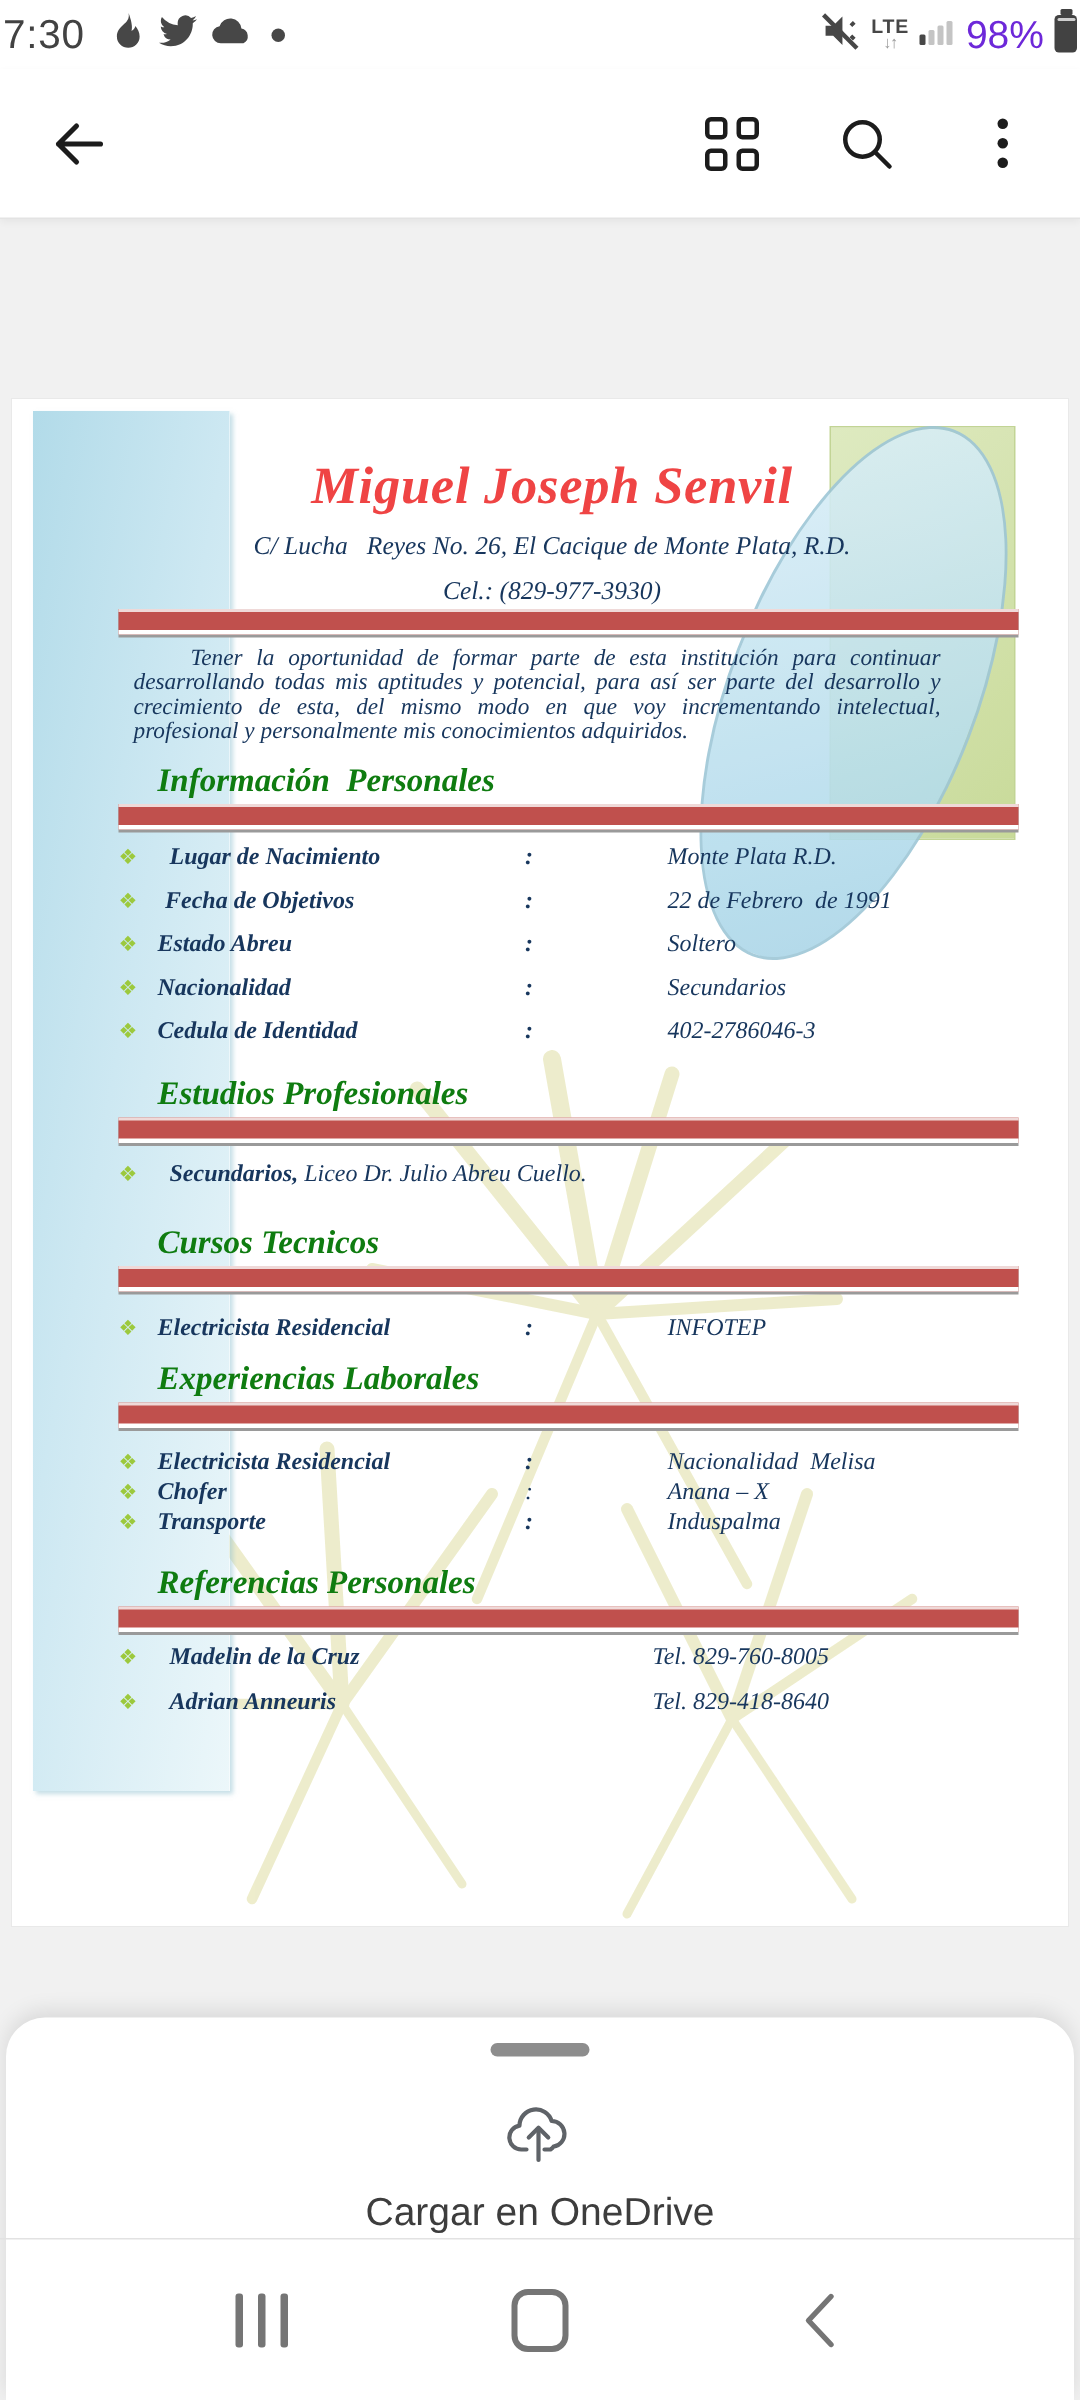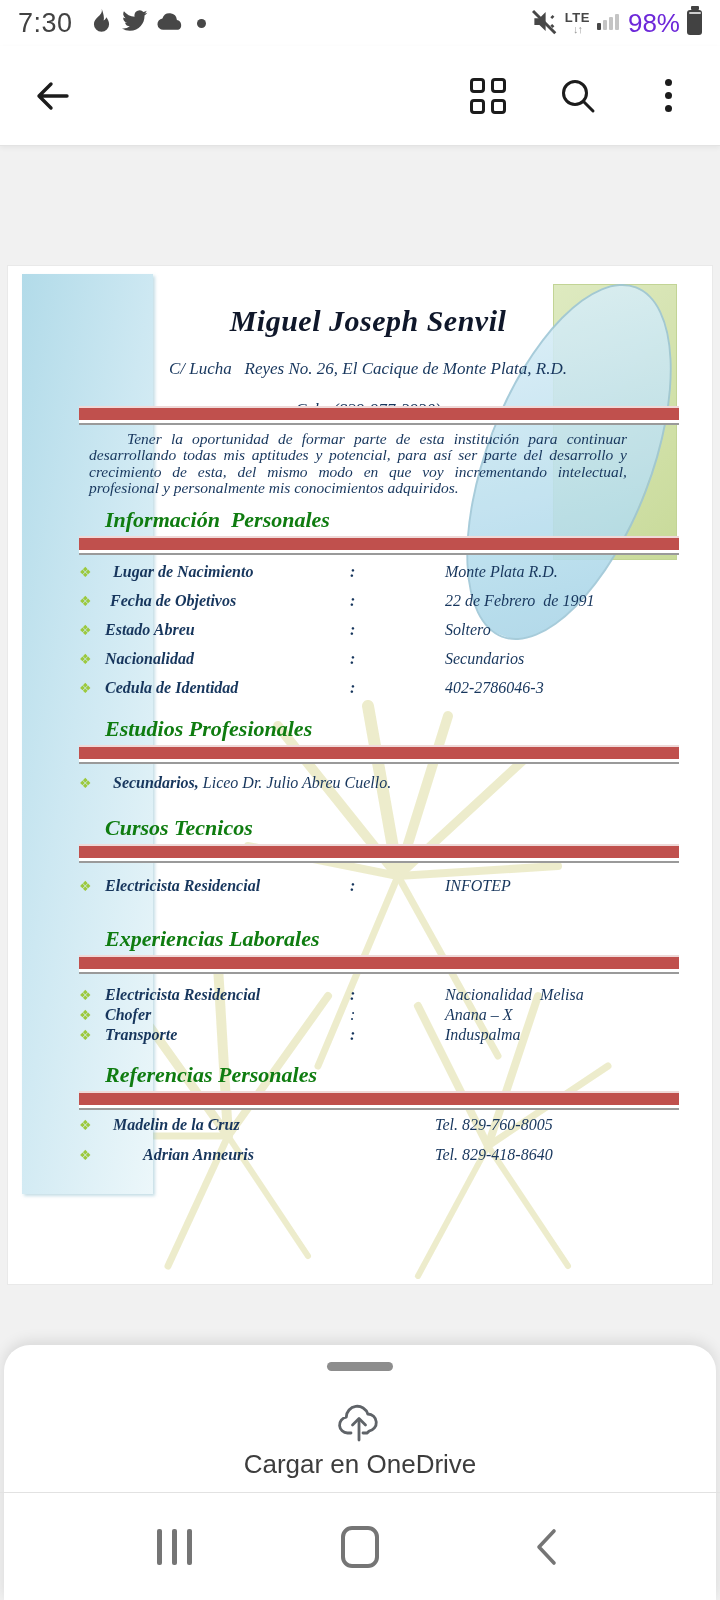--- a/index.html
+++ b/index.html
@@ -2,21 +2,21 @@
 <html><head>
 <meta charset="utf-8">
 <style>
   html,body{margin:0;padding:0;}
   body{width:720px;height:1600px;overflow:hidden;background:#f1f1f1;
        font-family:"Liberation Sans",sans-serif;}
   .screen{position:relative;width:720px;height:1600px;}
 
   
   .statusbar{position:absolute;top:0;left:0;right:0;height:46px;background:#fff;
-    display:flex;align-items:center;justify-content:space-between;padding:0 18px;box-sizing:border-box;}
+    display:flex;align-items:center;justify-content:space-between;padding:0 2px;box-sizing:border-box;}
   .sb-left{display:flex;align-items:center;gap:9px;color:#474747;}
   .sb-time{font-size:27px;color:#424242;letter-spacing:.5px;margin-right:8px;}
   .sb-right{display:flex;align-items:center;gap:7px;color:#474747;}
   .sb-pct{font-size:26px;color:#6d28d9;line-height:1;margin-left:2px;}
   .lte{display:flex;flex-direction:column;align-items:center;line-height:1;margin-bottom:1px;}
   .lte b{font-size:13px;color:#474747;letter-spacing:.5px;}
   .lte span{font-size:11px;color:#9a9a9a;letter-spacing:-1px;}
   .bars{display:flex;align-items:flex-end;gap:2px;margin-bottom:2px;}
   .bars i{display:block;width:4px;background:#c4c4c4;border-radius:1px;}
   .bars i:nth-child(1){height:7px;background:#474747;}
@@ -49,47 +49,47 @@
   .greenrect{position:absolute;left:545px;top:18px;width:122px;height:274px;z-index:1;
     background:linear-gradient(135deg,#dbe8ba 0%,#c3d78f 100%);opacity:.9;border:1px solid #bcd08a;}
   .ellipse{position:absolute;left:478px;top:8px;width:162px;height:372px;z-index:2;
     background:linear-gradient(145deg,#ddf0f8 0%,#b4dcec 70%,#a5d3e6 100%);
     border:2px solid #9cc5d6;border-radius:50%;transform:rotate(21deg);opacity:.88;}
   .watermark{position:absolute;left:60px;top:400px;z-index:0;}
 
   
   .doc-head{position:absolute;top:38px;left:150px;width:420px;text-align:center;z-index:3;
     font-family:"Liberation Serif",serif;}
-  .doc-name{font-size:30px;font-style:italic;font-weight:bold;color:#0f172a;letter-spacing:.5px;}
-  .doc-addr,.doc-cel{font-size:17px;font-style:italic;color:#17365d;margin-top:21px;white-space:pre;text-align:center;}
+  .doc-name{font-size:35px;font-style:italic;font-weight:bold;color:#ef4444;letter-spacing:.5px;}
+  .doc-addr,.doc-cel{font-size:17px;font-style:italic;color:#17365d;margin-top:10px;white-space:pre;text-align:center;}
   .content{position:absolute;left:71px;top:140px;width:600px;z-index:3;
     font-family:"Liberation Serif",serif;font-style:italic;color:#17365d;}
   .h-light{font-size:23px;font-weight:bold;color:#8cc63e;margin:0 0 2px 26px;white-space:pre;}
   .h-dark{font-size:22px;font-weight:bold;color:#0f7c10;margin:0 0 3px 26px;white-space:pre;}
   .redbar{height:12px;background:#c0504d;border-top:2px solid #efd9d8;border-bottom:3px solid #ffffff;
     box-shadow:0 2px 0 #9a9a9a;}
   .para{margin:8px 52px 10px 10px;font-size:15.5px;line-height:1.06;text-align:justify;text-indent:38px;}
   .row{display:grid;grid-template-columns:26px 245px 95px auto;align-items:baseline;
     min-height:29px;font-size:16px;}
   .row-tight{min-height:20px;}
   .bullet{font-family:"DejaVu Sans",sans-serif;font-style:normal;font-size:14px;color:#9cc93d;}
   .lbl{font-weight:bold;}
   .sep{font-weight:bold;}
   .val{white-space:pre;}
   .ref-row{display:grid;grid-template-columns:26px 330px auto;align-items:baseline;min-height:30px;font-size:16px;}
   .mt8{margin-top:8px;}.mt10{margin-top:10px;}.mt12{margin-top:12px;}
-  .mt14{margin-top:14px;}.mt16{margin-top:16px;}.mt20{margin-top:20px;}
+  .mt14{margin-top:14px;}.mt16{margin-top:16px;}.mt20{}
 
   
   .sheet{position:absolute;left:4px;right:4px;top:1345px;bottom:0;background:#fff;
     border-radius:26px 26px 0 0;box-shadow:0 -4px 14px rgba(0,0,0,.10);z-index:6;}
   .handle{position:absolute;top:17px;left:50%;transform:translateX(-50%);
     width:66px;height:9px;border-radius:5px;background:#8d8d8d;}
   .upload{position:absolute;top:58px;left:0;right:0;display:flex;flex-direction:column;
-    align-items:center;gap:6px;}
+    align-items:center;gap:16px;}
   .upload-label{font-size:26px;color:#3d3d3d;}
   .sheet-divider{position:absolute;top:147px;left:-4px;right:-4px;height:1px;background:#e2e2e2;}
   .navbar{position:absolute;top:148px;left:0;right:0;bottom:0;display:flex;
     align-items:center;justify-content:space-between;padding:0 142px;}
   .recents-ic{display:flex;gap:10px;}
   .recents-ic i{width:5px;height:36px;background:#757575;border-radius:2px;}
   .home-ic{width:30px;height:34px;border:4px solid #757575;border-radius:11px;}
 </style>
 </head>
 <body>
@@ -287,21 +287,21 @@
         <div class="h-dark mt16">Referencias Personales</div>
         <div class="redbar"></div>
         <div class="mt8">
           <div class="ref-row">
             <span class="bullet">❖</span>
             <span class="lbl" style="padding-left:8px;font-style:italic;">Madelin de la Cruz</span>
             <span class="val">Tel. 829-760-8005</span>
           </div>
           <div class="ref-row">
             <span class="bullet">❖</span>
-            <span class="lbl" style="padding-left:8px;margin-left:30px;">Adrian Anneuris</span>
+            <span class="lbl" style="padding-left:8px;">Adrian Anneuris</span>
             <span class="val">Tel. 829-418-8640</span>
           </div>
         </div>
 
       </div>
     </div>
   </div>
 
   <div class="sheet">
     <div class="handle"></div>

